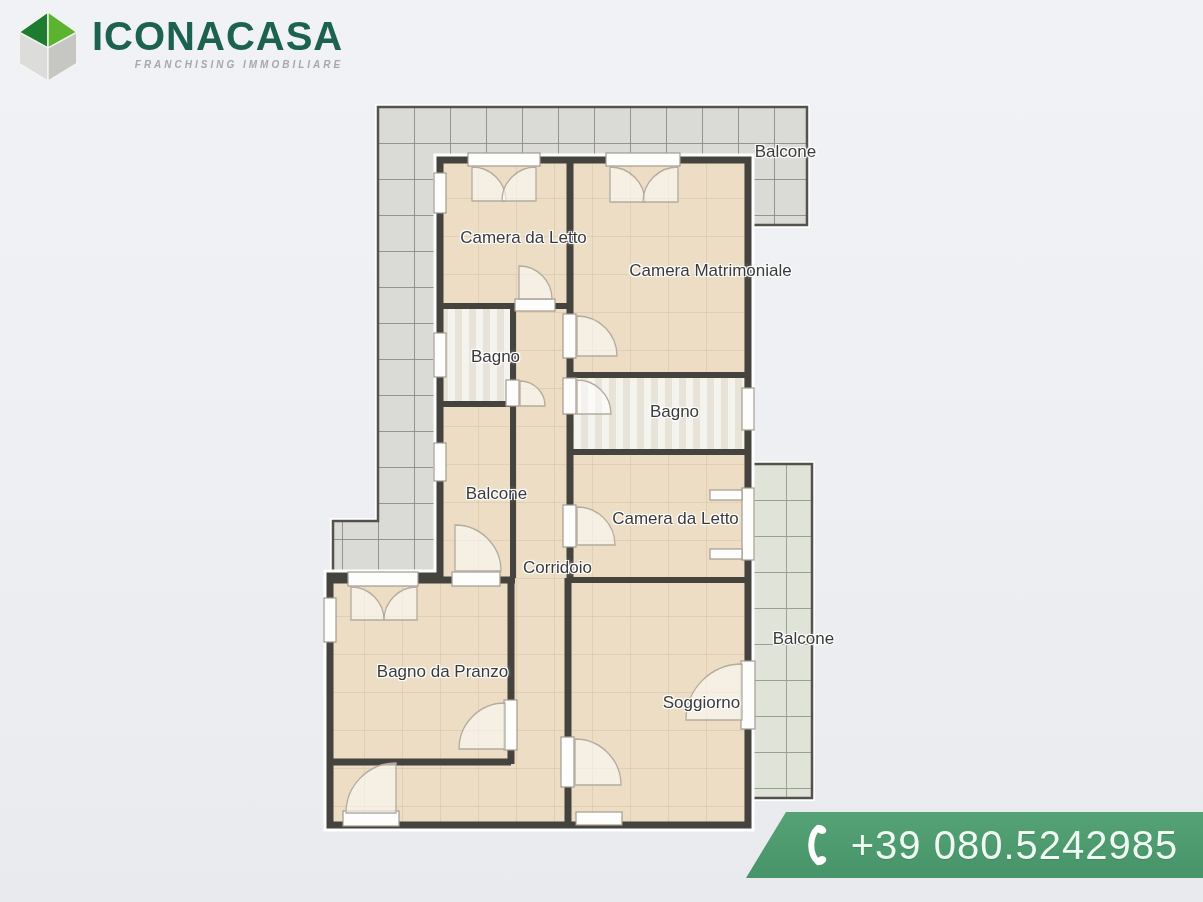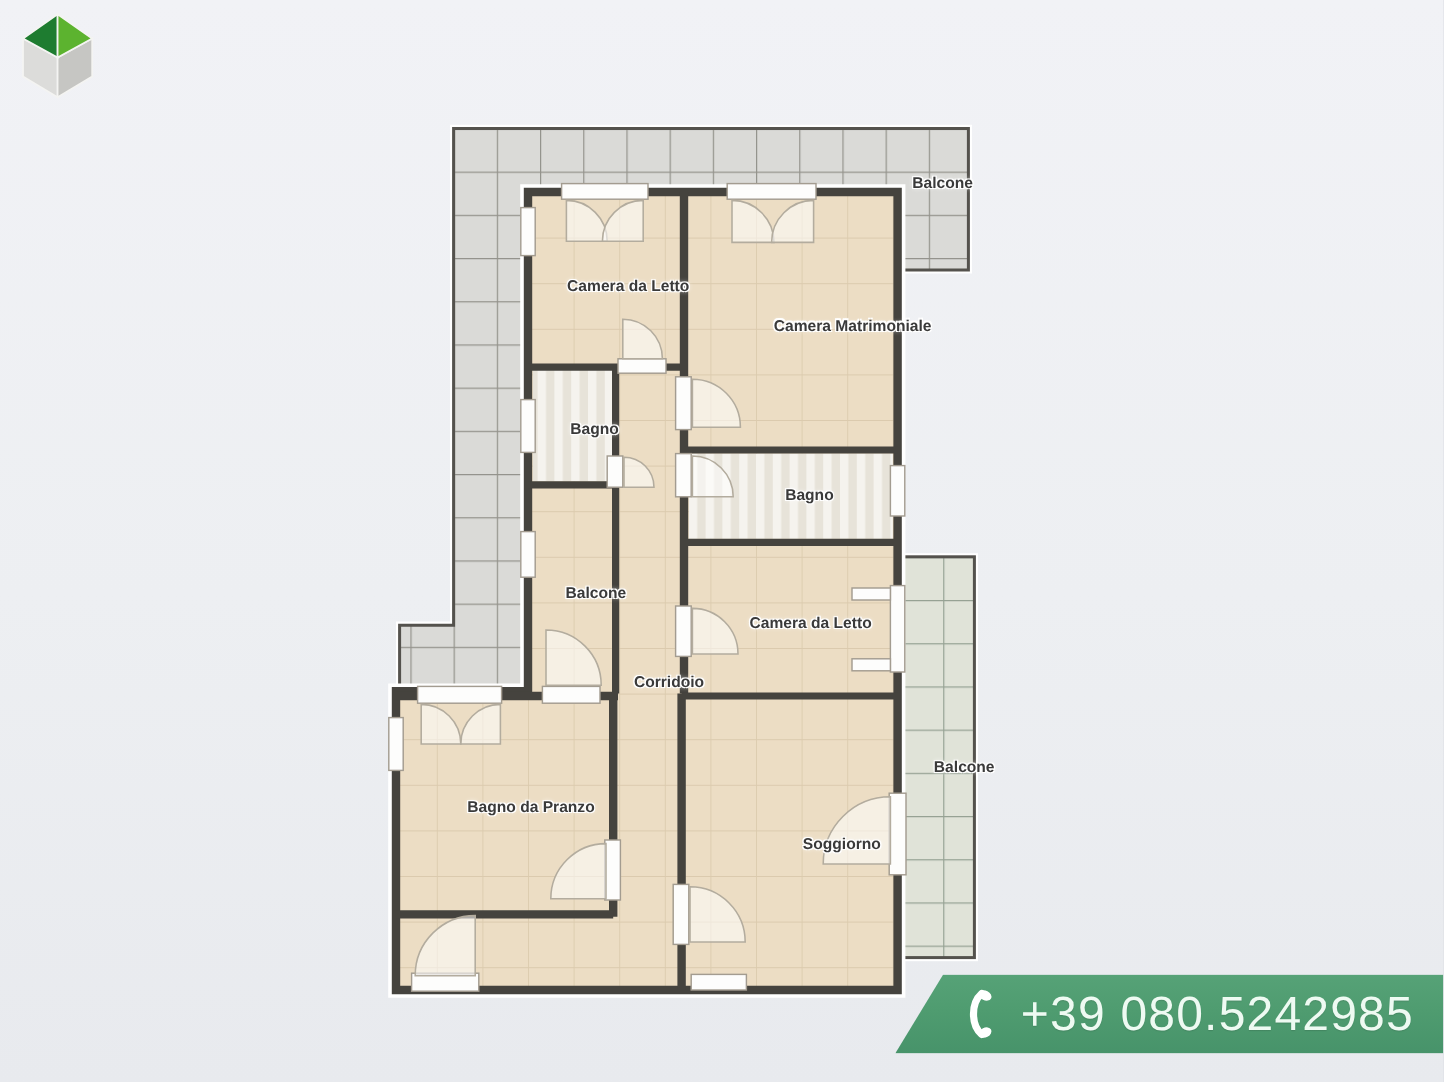--- a/index.html
+++ b/index.html
@@ -17,21 +17,21 @@
     line-height:1;font-family:"Liberation Sans",sans-serif;
   }
   .logo-tag{
     margin-top:3px;text-align:right;font-size:10px;font-style:italic;
     letter-spacing:3px;color:#a6a7af;font-weight:bold;
   }
   
   .plan-svg{position:absolute;left:0;top:0;width:1203px;height:902px;}
   .room-label{
     position:absolute;transform:translate(-50%,-50%);
-    font-size:13px;font-weight:bold;color:#3a3a3a;white-space:nowrap;
+    font-size:17px;font-weight:normal;color:#3a3a3a;white-space:nowrap;
     text-shadow:-1px -1px 0 #fff,1px -1px 0 #fff,-1px 1px 0 #fff,1px 1px 0 #fff,0 0 4px #fff;
     padding-left:45px;
   }
   
   .phone-banner{
     position:absolute;left:746px;right:0;top:812px;height:66px;
     background:linear-gradient(180deg,#56a277 0%,#4f9c70 45%,#47936a 100%);
     clip-path:polygon(40px 0,100% 0,100% 100%,0 100%);
     display:flex;align-items:center;justify-content:center;gap:16px;
     padding-left:34px;
@@ -47,20 +47,24 @@
 
 <div class="stage">
 
   <div class="logo">
     <svg class="logo-cube" viewBox="0 0 100 108">
       <polygon points="10,36 50,58 50,104 10,80" fill="#dcdcda" stroke="#f4f4f2" stroke-width="2"></polygon>
       <polygon points="90,36 50,58 50,104 90,80" fill="#c6c6c3" stroke="#f4f4f2" stroke-width="2"></polygon>
       <polygon points="50,8 50,58 10,36" fill="#1e7c30" stroke="#f4f4f2" stroke-width="2"></polygon>
       <polygon points="50,8 90,36 50,58" fill="#5cb32f" stroke="#f4f4f2" stroke-width="2"></polygon>
     </svg>
+    <div class="logo-textwrap">
+      <div class="logo-word">ICONACASA</div>
+      <div class="logo-tag">FRANCHISING IMMOBILIARE</div>
+    </div>
   </div>
 
   <svg class="plan-svg" viewBox="0 0 1203 902">
     <defs>
       <pattern id="pgray" width="36" height="36" patternUnits="userSpaceOnUse" x="378" y="107">
         <rect width="36" height="36" fill="#dadad7"></rect>
         <path d="M0 0 H36 M0 0 V36" stroke="#94938c" stroke-width="2" fill="none"></path>
       </pattern>
       <pattern id="pgreen" width="36" height="36" patternUnits="userSpaceOnUse" x="750" y="464">
         <rect width="36" height="36" fill="#e0e3d8"></rect>

